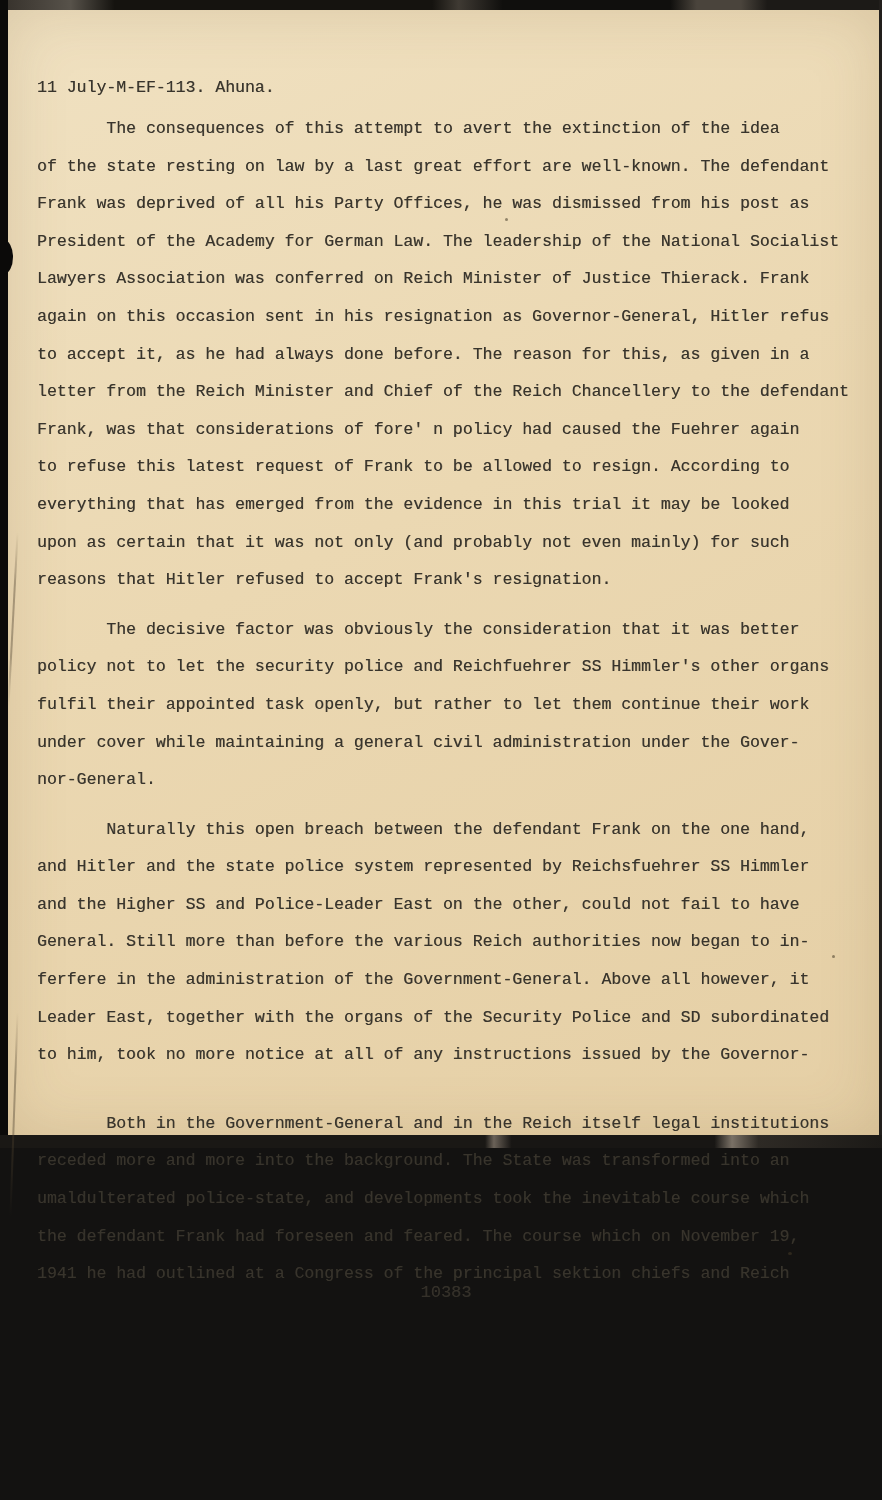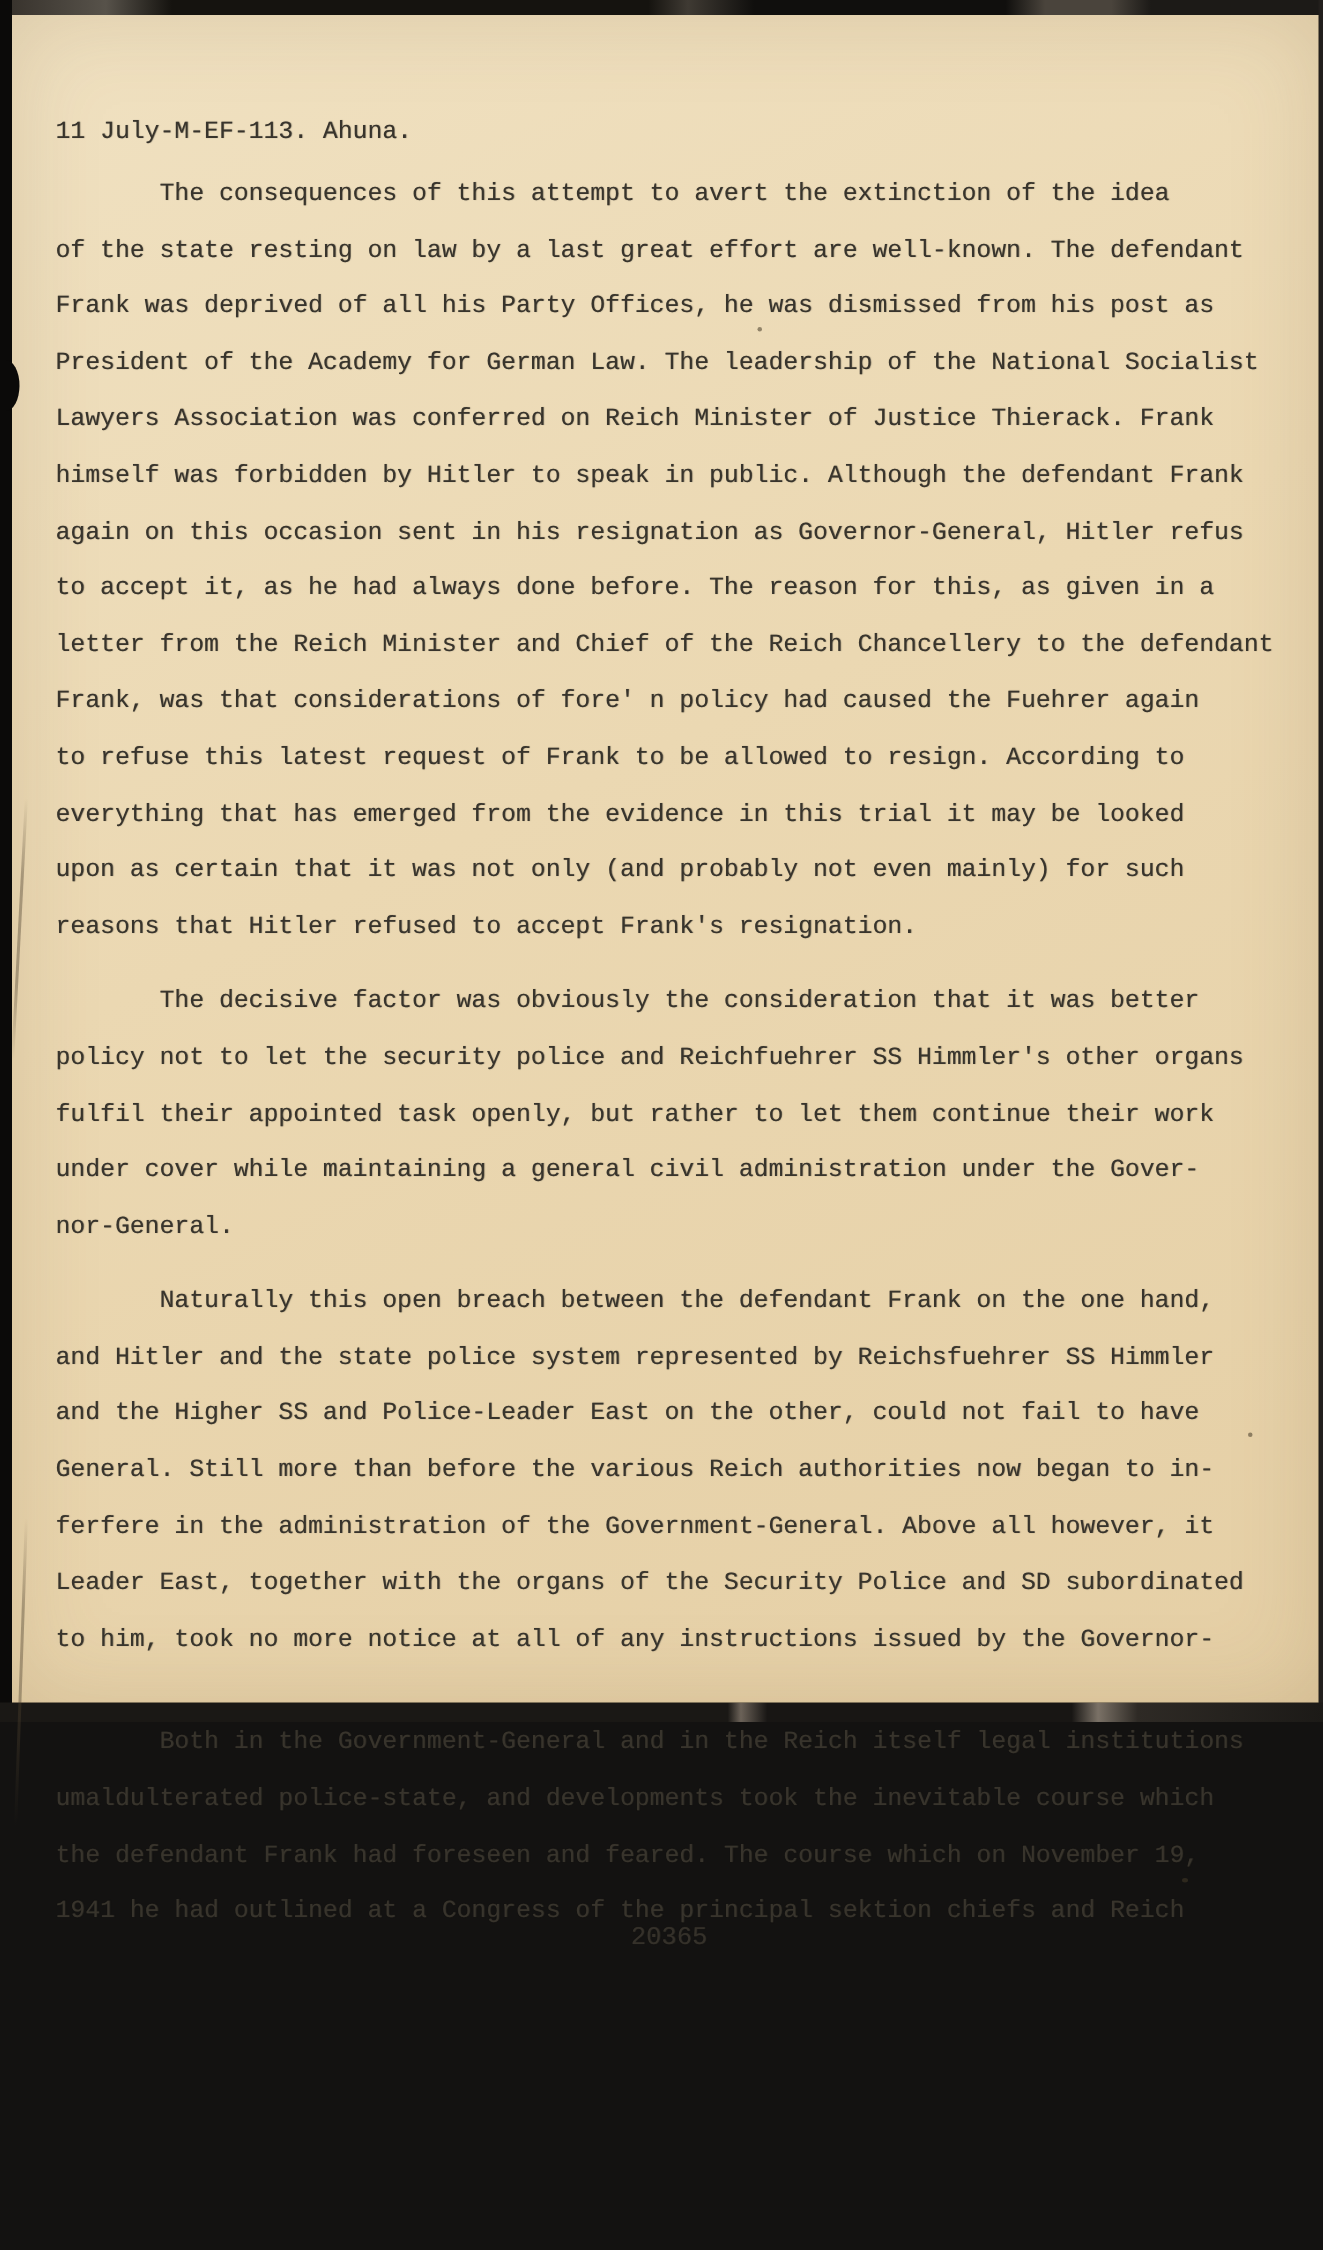--- a/index.html
+++ b/index.html
@@ -88,21 +88,20 @@
     <div class="doc-header">11 July-M-EF-113. Ahuna.</div>
 
     <div class="doc-body">
 
     <div class="para">
           <div class="line">       The consequences of this attempt to avert the extinction of the idea</div>
           <div class="line">of the state resting on law by a last great effort are well-known. The defendant</div>
           <div class="line">Frank was deprived of all his Party Offices, he was dismissed from his post as</div>
           <div class="line">President of the Academy for German Law. The leadership of the National Socialist</div>
           <div class="line">Lawyers Association was conferred on Reich Minister of Justice Thierack. Frank</div>
-          <div class="line">himself was forbidden by Hitler to speak in public. Although the defendant Frank</div>
           <div class="line">again on this occasion sent in his resignation as Governor-General, Hitler refus</div>
           <div class="line">to accept it, as he had always done before. The reason for this, as given in a</div>
           <div class="line">letter from the Reich Minister and Chief of the Reich Chancellery to the defendant</div>
           <div class="line">Frank, was that considerations of fore' n policy had caused the Fuehrer again</div>
           <div class="line">to refuse this latest request of Frank to be allowed to resign. According to</div>
           <div class="line">everything that has emerged from the evidence in this trial it may be looked</div>
           <div class="line">upon as certain that it was not only (and probably not even mainly) for such</div>
           <div class="line">reasons that Hitler refused to accept Frank's resignation.</div>
         </div>
         <div class="para">
@@ -116,27 +115,28 @@
           <div class="line">       Naturally this open breach between the defendant Frank on the one hand,</div>
           <div class="line">and Hitler and the state police system represented by Reichsfuehrer SS Himmler</div>
           <div class="line">and the Higher SS and Police-Leader East on the other, could not fail to have</div>
           <div class="line">General. Still more than before the various Reich authorities now began to in-</div>
           <div class="line">ferfere in the administration of the Government-General. Above all however, it</div>
           <div class="line">Leader East, together with the organs of the Security Police and SD subordinated</div>
           <div class="line">to him, took no more notice at all of any instructions issued by the Governor-</div>
         </div>
         <div class="para">
           <div class="line">       Both in the Government-General and in the Reich itself legal institutions</div>
+          <div class="line">receded more and more into the background. The State was transformed into an</div>
           <div class="line">umaldulterated police-state, and developments took the inevitable course which</div>
           <div class="line">the defendant Frank had foreseen and feared. The course which on November 19,</div>
           <div class="line">1941 he had outlined at a Congress of the principal sektion chiefs and Reich</div>
         </div>
       </div>
 
-    <div class="page-number">20365</div>
+    <div class="page-number">10383</div>
   </div>
 
   <div class="ink-blob"></div>
   <div class="crease crease-1"></div>
   <div class="crease crease-2"></div>
   <div class="speck speck-1"></div>
   <div class="speck speck-2"></div>
   <div class="speck speck-3"></div>
 </div>
 

